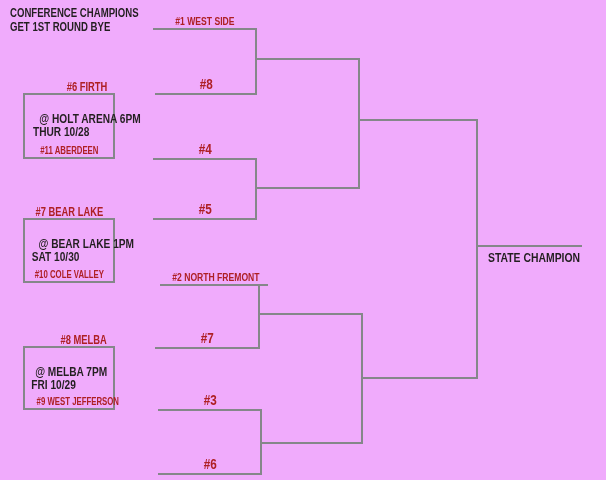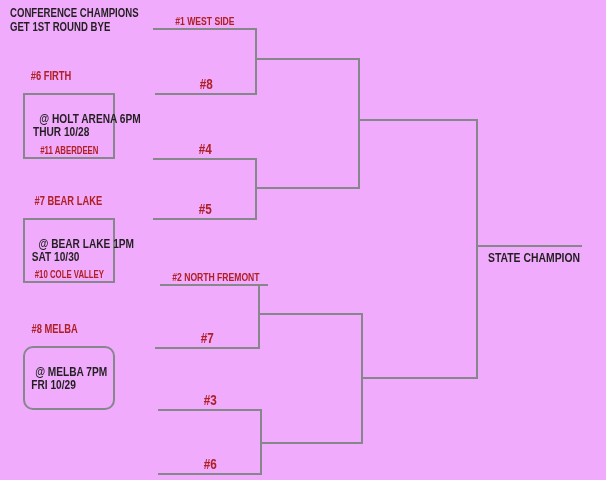--- a/index.html
+++ b/index.html
@@ -45,27 +45,27 @@
   
   .playin-box {
     position: absolute;
     left: 23px;
     width: 92px;
     box-sizing: border-box;
     border: 2px solid var(--line-gray);
   }
   .box-1 { top: 93px;  height: 66px; }
   .box-2 { top: 218px; height: 65px; }
-  .box-3 { top: 346px; height: 64px; border-radius: 10px; }
+  .box-3 { top: 346px; height: 64px; }
   .seed-top {
     position: absolute;
     left: 0; right: 0;
     bottom: 100%;
-    margin-bottom: 12px;
-    text-align: left;
+    margin-bottom: 1px;
+    text-align: right;
     color: var(--accent-red);
     font-size: 12px;
   }
   .seed-bottom {
     position: absolute;
     left: 0; right: 0;
     bottom: 1px;
     text-align: center;
     color: var(--accent-red);
     font-size: 10px;
@@ -137,20 +137,21 @@
     </div>
     <div class="seed-bottom"><span class="cond">#10 COLE VALLEY</span></div>
   </div>
 
   <div class="playin-box box-3">
     <div class="seed-top"><span class="cond">#8 MELBA</span></div>
     <div class="game-info">
       <div><span class="cond">@ MELBA 7PM</span></div>
       <div><span class="cond">FRI 10/29</span></div>
     </div>
+    <div class="seed-bottom"><span class="cond">#9 WEST JEFFERSON</span></div>
   </div>
 
   <div class="slot" style="left:153px; top:11px;  width:104px;">
     <span class="lbl fs-team"><span class="cond">#1 WEST SIDE</span></span>
   </div>
   <div class="slot" style="left:155px; top:76px;  width:102px;">
     <span class="lbl fs-num"><span class="cond">#8</span></span>
   </div>
   <div class="slot" style="left:153px; top:141px; width:104px;">
     <span class="lbl fs-num"><span class="cond">#4</span></span>

